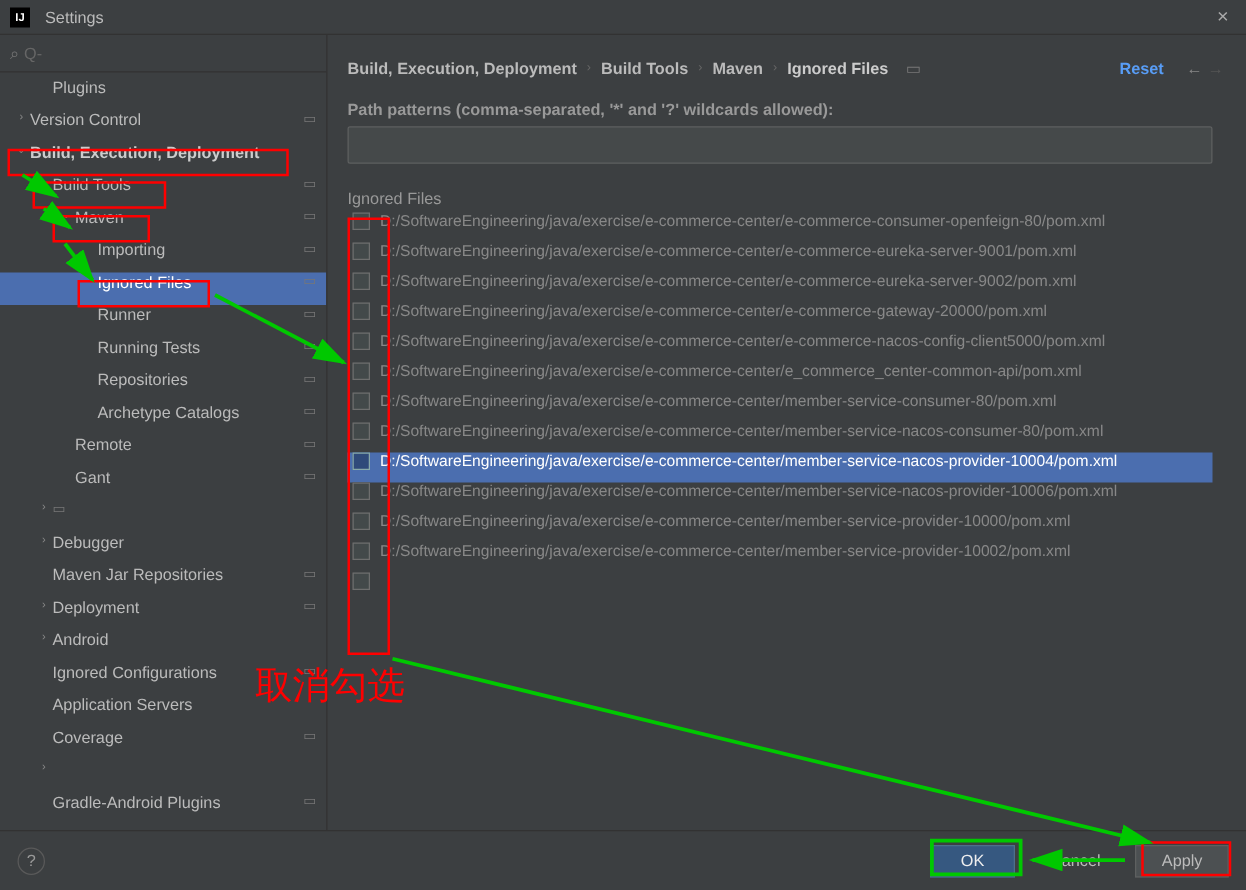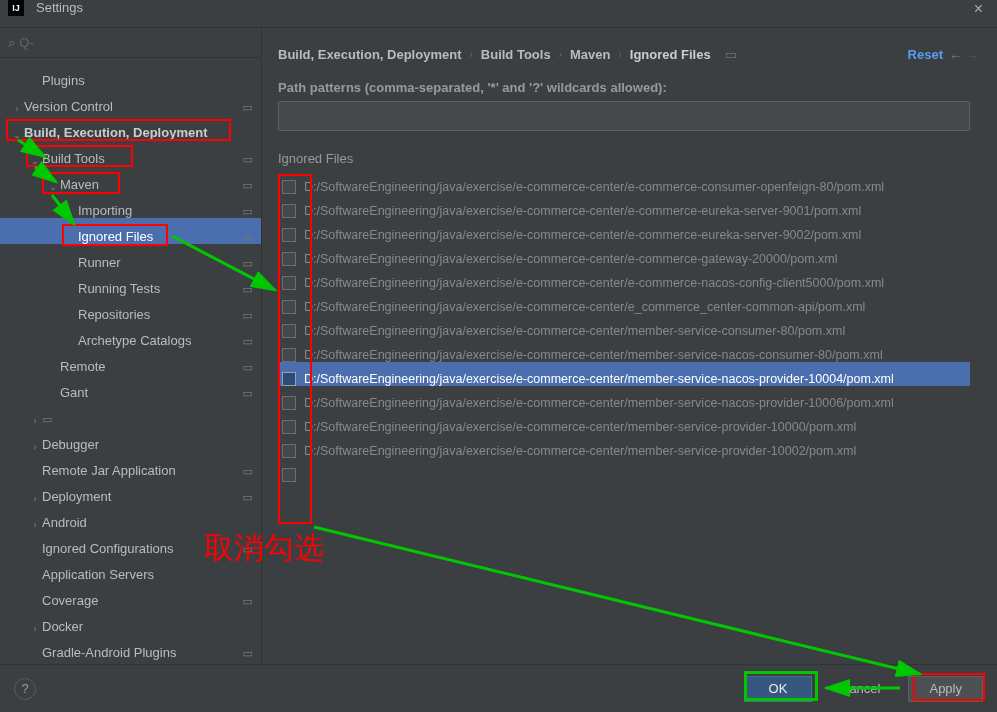--- a/index.html
+++ b/index.html
@@ -1,49 +1,49 @@
 <!DOCTYPE html>
 <html><head>
 <meta charset="utf-8">
 <style>
 * { margin:0; padding:0; box-sizing:border-box; font-family:"Segoe UI",Arial,sans-serif; font-size:13px; }
 body { width:997px; height:712px; background:#3c3f41; color:#bbbbbb; overflow:hidden; position:relative; }
-.titlebar { height:28px; background:#3c3f41; display:flex; align-items:flex-start; padding:0 8px; border-bottom:1px solid #323232; }
+.titlebar { height:28px; background:#3c3f41; display:flex; align-items:center; padding:0 8px; border-bottom:1px solid #323232; }
 .app-icon { width:16px; height:16px; background:#000; margin-right:12px; display:flex; align-items:center; justify-content:center; color:#fff; font-size:9px; font-weight:bold; }
 .title { color:#bbb; flex:1; }
 .close-x { color:#aaa; cursor:pointer; font-size:16px; padding:0 6px; }
 .content { display:flex; height:636px; }
 .sidebar { width:262px; border-right:1px solid #323232; display:flex; flex-direction:column; }
 .search-row { height:30px; display:flex; align-items:center; padding:0 8px; border-bottom:1px solid #323232; }
 .search { flex:1; background:transparent; border:none; color:#bbb; outline:none; }
 .search::placeholder { color:#666; }
 .tree { flex:1; overflow:auto; padding-top:4px; }
-.tree-item { height:26px; display:flex; align-items:flex-end; cursor:pointer; position:relative; }
+.tree-item { height:26px; display:flex; align-items:flex-start; cursor:pointer; position:relative; }
 .tree-item .arrow { width:14px; display:inline-flex; justify-content:center; color:#888; font-size:9px; }
 .tree-item .lbl { color:#bbb; flex:1; white-space:nowrap; }
 .tree-item.bold .lbl { font-weight:600; color:#ccc; }
 .tree-item.sel { background:#4b6eaf; }
 .tree-item.sel .lbl { color:#fff; }
 .tree-item .opts { color:#777; font-size:11px; margin-right:8px; }
 .l0{padding-left:10px}.l1{padding-left:28px}.l2{padding-left:46px}.l3{padding-left:64px}
 .main { flex:1; display:flex; flex-direction:column; }
 .header { height:52px; display:flex; align-items:center; padding:0 16px; }
 .crumbs { flex:1; display:flex; align-items:center; gap:8px; }
 .crumb { color:#bbb; font-weight:600; }
 .crumb.last { color:#ccc; }
 .sep { color:#666; font-size:10px; }
-.reset { color:#589df6; font-weight:600; cursor:pointer; margin-right:4px; }
+.reset { color:#589df6; font-weight:600; cursor:pointer; margin-right:16px; }
 .nav-arr { color:#888; margin:0 2px; cursor:pointer; }
 .nav-arr.dis { color:#555; }
 .body { flex:1; padding:0 16px; overflow:auto; }
 .field-label { color:#999; margin-bottom:6px;font-weight:bold; }
 .textbox { width:692px; height:30px; background:#45494a; border:1px solid #5e6060; border-radius:2px; }
 .section-label { color:#999; margin-top:20px; margin-bottom:4px; }
 .list { width:692px; }
-.row { height:24px; display:flex; align-items:flex-end; padding-left:4px; }
+.row { height:24px; display:flex; align-items:flex-start; padding-left:4px; }
 .row.sel { background:#4b6eaf; }
 .row.sel .path { color:#fff; }
 .chk { width:14px; height:14px; border:1px solid #6e6e6e; background:#43494a; margin-right:8px; flex-shrink:0; }
 .row.sel .chk { background:#2f4a7a; border-color:#8aa; }
 .path { color:#888; font-size:12.5px; white-space:nowrap; }
 .footer { height:48px; border-top:1px solid #323232; display:flex; align-items:center; padding:0 14px; }
 .help { width:22px; height:22px; border:1px solid #5a5a5a; border-radius:50%; display:flex; align-items:center; justify-content:center; color:#999; cursor:pointer; }
 .spacer { flex:1; }
 .btn { height:26px; padding:0 20px; display:flex; align-items:center; justify-content:center; cursor:pointer; border:1px solid #5e6060; background:#4c5052; color:#bbb; margin-left:8px; min-width:68px; }
 .btn.primary { background:#365880; border-color:#4c708c; color:#eee; }
@@ -137,21 +137,21 @@
         <div class="tree-item l1">
           <span class="arrow">›</span>
           <span class="opts">▭</span>
         </div>
         <div class="tree-item l1">
           <span class="arrow">›</span>
           <span class="lbl">Debugger</span>
         </div>
         <div class="tree-item l1">
           <span class="arrow"></span>
-          <span class="lbl">Remote Jar Application</span>
+          <span class="lbl">Maven Jar Repositories</span>
           <span class="opts">▭</span>
         </div>
         <div class="tree-item l1">
           <span class="arrow">›</span>
           <span class="lbl">Deployment</span>
           <span class="opts">▭</span>
         </div>
         <div class="tree-item l1">
           <span class="arrow">›</span>
           <span class="lbl">Android</span>
@@ -165,21 +165,20 @@
           <span class="arrow"></span>
           <span class="lbl">Application Servers</span>
         </div>
         <div class="tree-item l1">
           <span class="arrow"></span>
           <span class="lbl">Coverage</span>
           <span class="opts">▭</span>
         </div>
         <div class="tree-item l1">
           <span class="arrow">›</span>
-          <span class="lbl">Docker</span>
         </div>
         <div class="tree-item l1">
           <span class="arrow"></span>
           <span class="lbl">Gradle-Android Plugins</span>
           <span class="opts">▭</span>
         </div>
       </div>
   </div>
 
   <div class="main">

